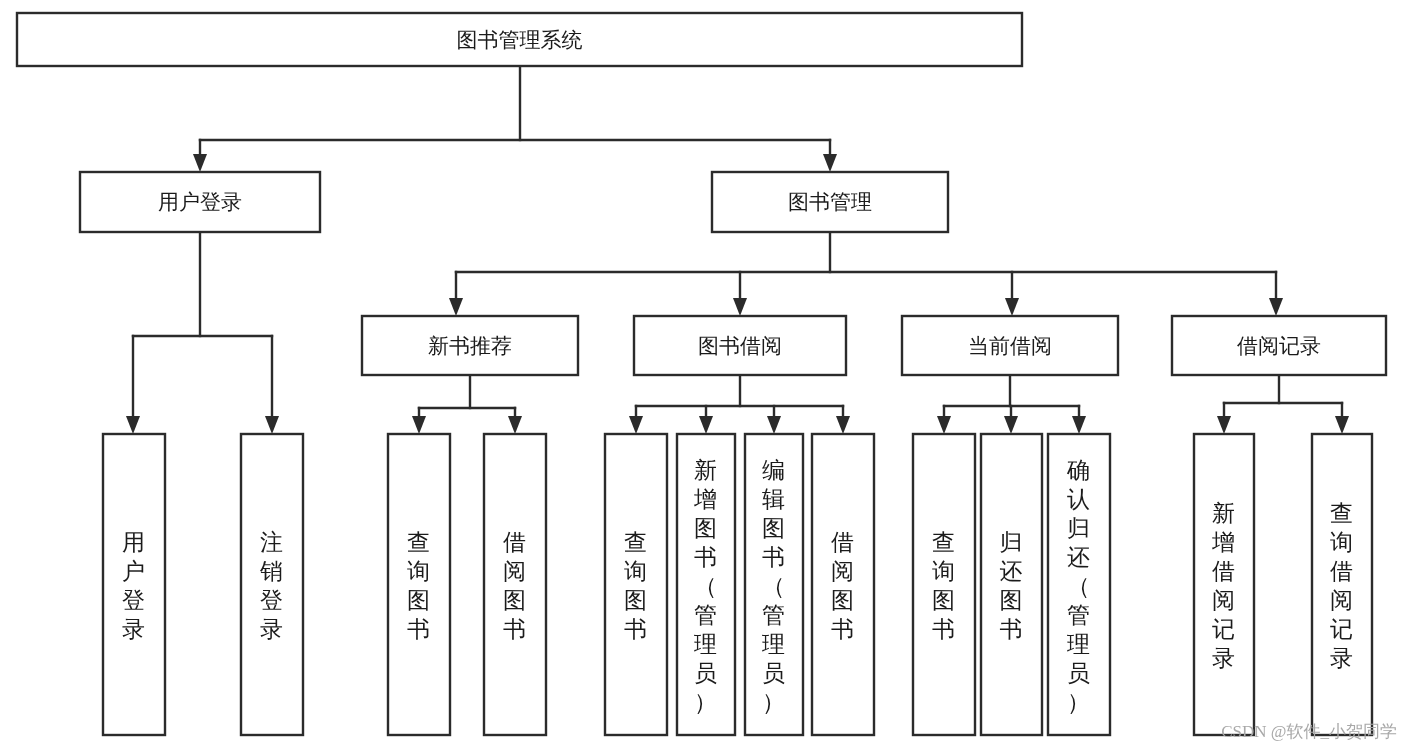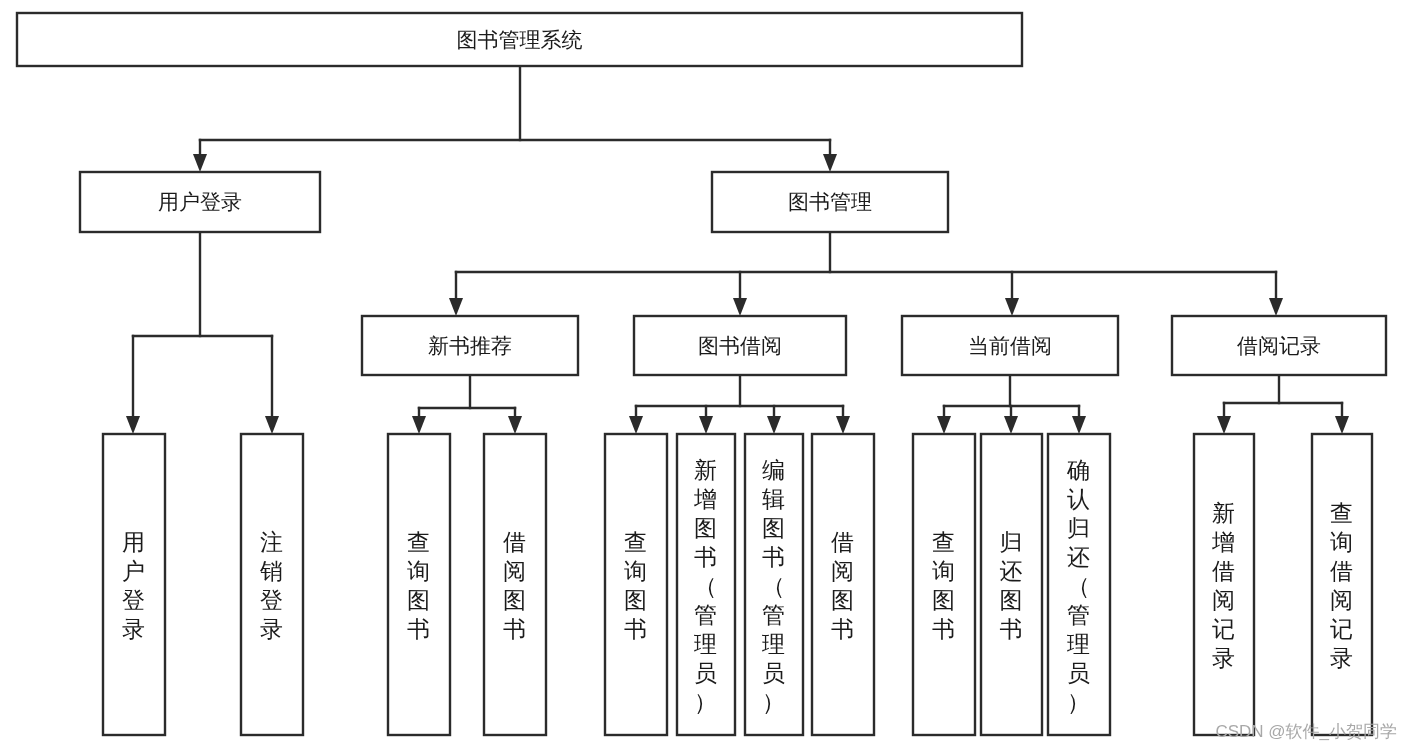--- a/index.html
+++ b/index.html
@@ -48,21 +48,21 @@
     dominant-baseline: middle;
   }
   .node-label.vertical {
     font-size: 23px;
     letter-spacing: 1px;
   }
   .watermark {
     position: absolute;
     right: 8px;
     bottom: 4px;
-    font-family: Liberation Sans, sans-serif;
+    font-family: Liberation Serif, serif;
     font-size: 17px;
     color: #a8a8a8;
     white-space: nowrap;
     user-select: none;
   }
 </style>
 </head>
 <body>
 
 <div id="diagram-root">

